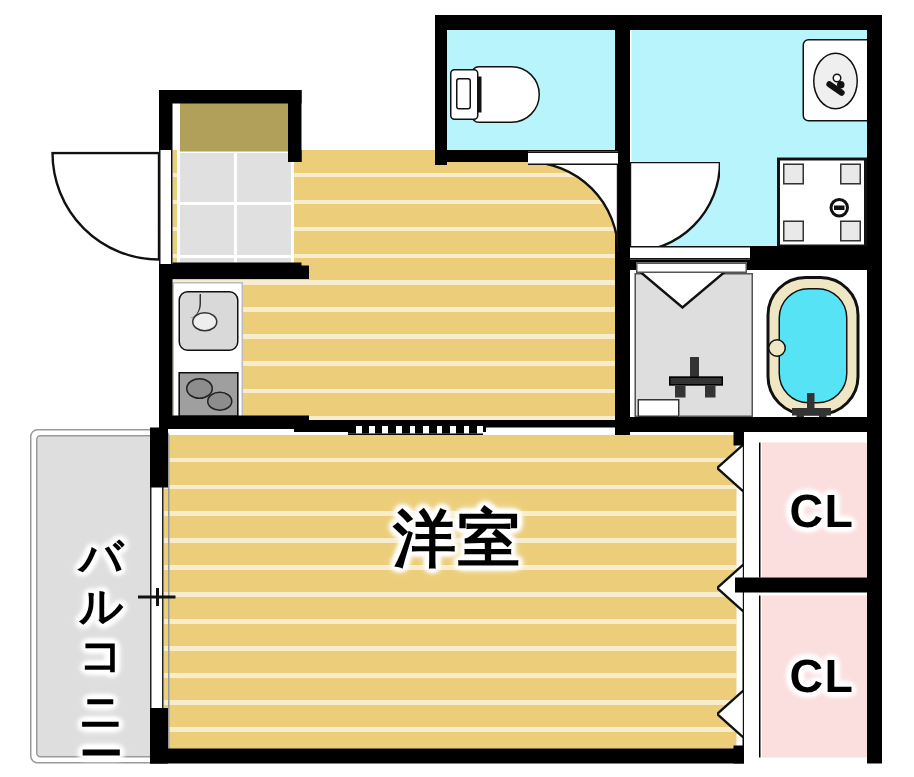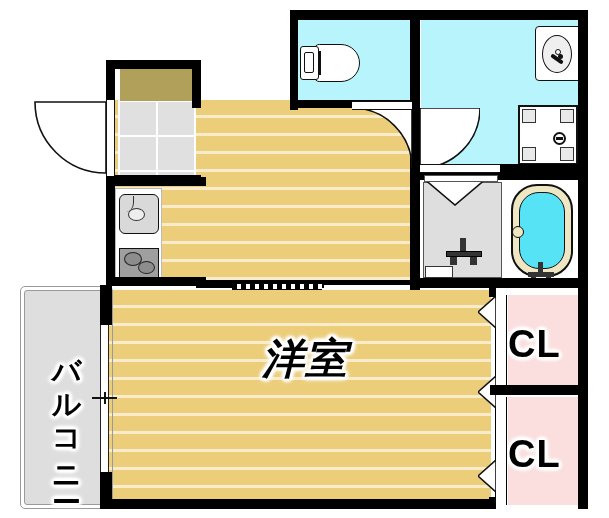--- a/index.html
+++ b/index.html
@@ -61,26 +61,26 @@
       2px 0 3px #fff, -2px 0 3px #fff, 0 2px 3px #fff, 0 -2px 3px #fff,
       2px 2px 3px #fff, -2px -2px 3px #fff, 2px -2px 3px #fff, -2px 2px 3px #fff,
       3px 0 4px #fff, -3px 0 4px #fff, 0 3px 4px #fff, 0 -3px 4px #fff;
     white-space: nowrap;
     line-height: 1.0;
   }
   #room-label {
     text-align: center;
     font-size: 42px;
     letter-spacing: 1px;
-    font-style: italic;
   }
   #room-label .sub { display: block; margin-top: 6px; }
   .cl-label {
-    font-size: 38px;
+    font-size: 31px;
     letter-spacing: 1px;
+    text-align: center;
     width: 100%;
   }
   .balcony-label {
     font-size: 29px;
     writing-mode: vertical-rl;
     text-orientation: upright;
     letter-spacing: 4px;
     font-weight: bold;
   }
 

